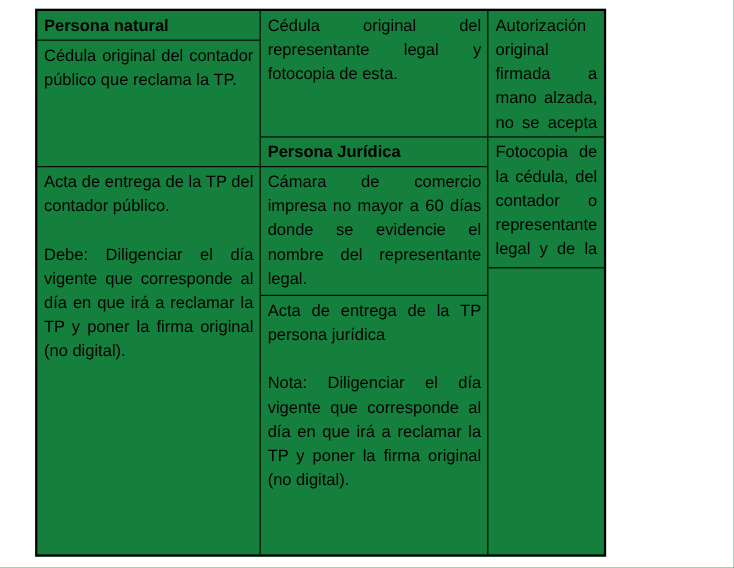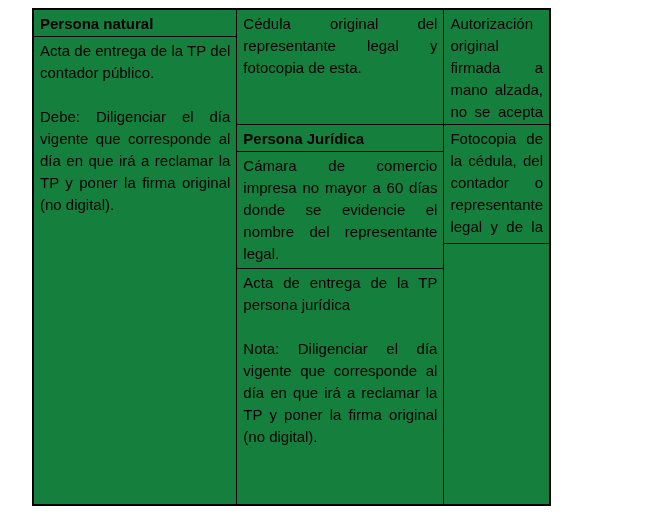--- a/index.html
+++ b/index.html
@@ -60,20 +60,21 @@
     border-bottom: none;
   }
 </style>
 </head>
 <body>
 
 <div class="doc-table">
 
   <div class="col col-1">
     <div class="cell header-cell">Persona natural</div>
+    <div class="cell r1">Cédula original del contador público que reclama la TP.</div>
     <div class="cell fill">Acta de entrega de la TP del contador público.
 
 Debe: Diligenciar el día vigente que corresponde al día en que irá a reclamar la TP y poner la firma original (no digital).</div>
   </div>
 
   <div class="col col-2">
     <div class="cell r1">Cédula original del representante legal y fotocopia de esta.</div>
     <div class="cell header-cell">Persona Jurídica</div>
     <div class="cell c2a">Cámara de comercio impresa no mayor a 60 días donde se evidencie el nombre del representante legal.</div>
     <div class="cell fill">Acta de entrega de la TP persona jurídica

